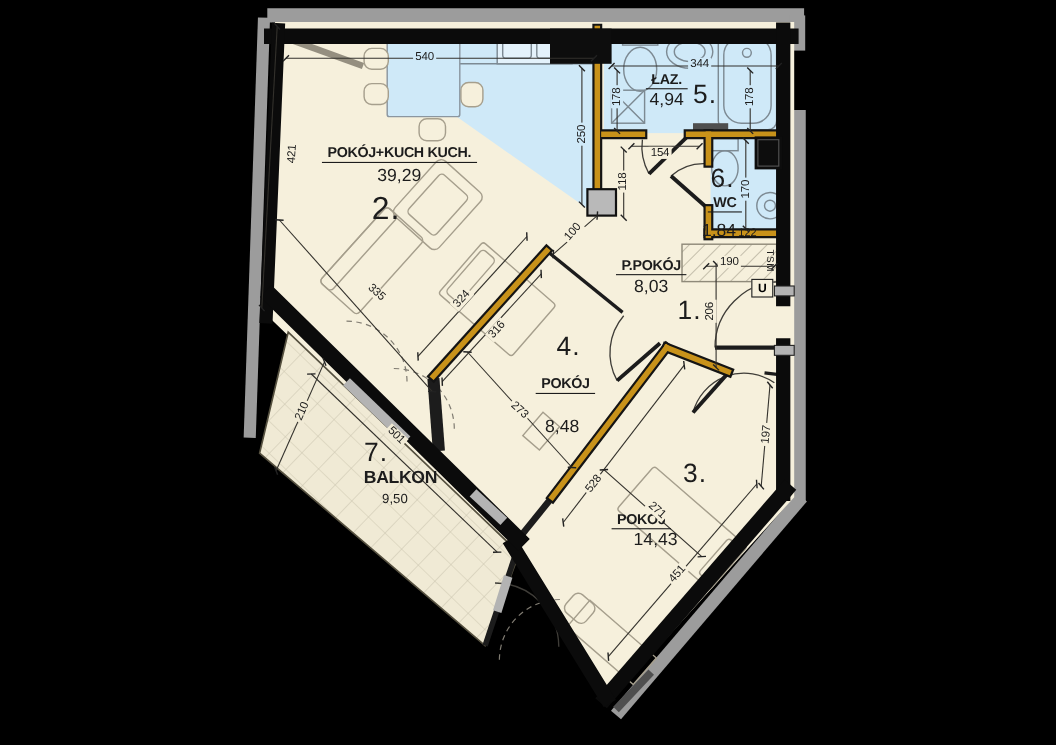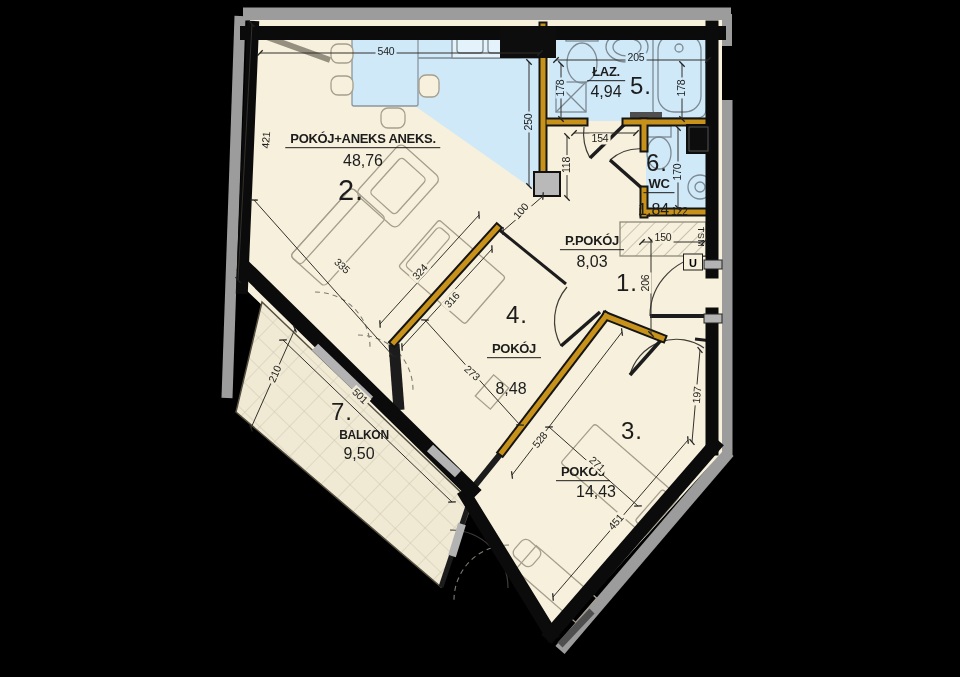--- a/index.html
+++ b/index.html
@@ -229,22 +229,22 @@
     <line x1="425" y1="320" x2="520" y2="425" marker-start="url(#tk)" marker-end="url(#tk)"></line>
     <line x1="622" y1="332" x2="512" y2="475" marker-start="url(#tk)" marker-end="url(#tk)"></line>
     <line x1="549" y1="427" x2="638" y2="506" marker-start="url(#tk)" marker-end="url(#tk)"></line>
     <line x1="688" y1="440" x2="553" y2="597" marker-start="url(#tk)" marker-end="url(#tk)"></line>
     <line x1="700" y1="350" x2="692" y2="442" marker-start="url(#tk)" marker-end="url(#tk)"></line>
     <line x1="295" y1="329" x2="251" y2="428" marker-start="url(#tk)" marker-end="url(#tk)"></line>
     <line x1="283" y1="340" x2="452" y2="502" marker-start="url(#tk)" marker-end="url(#tk)"></line>
   </g>
 </svg>
 
-<div class="lbl room-name" style="left:363px;top:140px">POKÓJ+ANEKS ANEKS.</div>
-<div class="lbl room-area" style="left:363px;top:161px">48,76</div>
+<div class="lbl room-name" style="left:363px;top:140px">POKÓJ+KUCH KUCH.</div>
+<div class="lbl room-area" style="left:363px;top:161px">39,29</div>
 <div class="lbl room-num big" style="left:351px;top:190px">2.</div>
 
 <div class="lbl room-name" style="left:606px;top:73px">ŁAZ.</div>
 <div class="lbl room-area" style="left:606px;top:92px">4,94</div>
 <div class="lbl room-num" style="left:641px;top:86px">5.</div>
 
 <div class="lbl room-num" style="left:657px;top:163px">6.</div>
 <div class="lbl room-name" style="left:659px;top:185px">WC</div>
 <div class="lbl arearow" style="left:663px;top:203px">
   <span class="room-area">1,84</span>
@@ -257,33 +257,33 @@
 
 <div class="lbl room-num" style="left:517px;top:315px">4.</div>
 <div class="lbl room-name" style="left:514px;top:350px">POKÓJ</div>
 <div class="lbl room-area" style="left:511px;top:389px">8,48</div>
 
 <div class="lbl room-num" style="left:632px;top:431px">3.</div>
 <div class="lbl room-name" style="left:583px;top:473px">POKÓJ</div>
 <div class="lbl room-area" style="left:596px;top:492px">14,43</div>
 
 <div class="lbl room-num" style="left:342px;top:412px">7.</div>
-<div class="lbl room-name nounder" style="left:364px;top:436px;font-size:12px">BALKON</div>
-<div class="lbl room-area" style="left:359px;top:454px;font-size:16px">9,50</div>
+<div class="lbl room-name nounder" style="left:364px;top:436px;font-size:16px">BALKON</div>
+<div class="lbl room-area" style="left:359px;top:454px;font-size:12px">9,50</div>
 
 <div class="lbl dim blue" style="left:386px;top:52px">540</div>
 <div class="lbl dim" style="left:266px;top:140px;--r:-86deg">421</div>
-<div class="lbl dim blue" style="left:636px;top:58px">205</div>
+<div class="lbl dim blue" style="left:636px;top:58px">344</div>
 <div class="lbl dim blue" style="left:561px;top:88px;--r:-90deg">178</div>
 <div class="lbl dim blue" style="left:682px;top:88px;--r:-90deg">178</div>
 <div class="lbl dim blue" style="left:529px;top:122px;--r:-90deg">250</div>
 <div class="lbl dim" style="left:600px;top:139px">154</div>
 <div class="lbl dim" style="left:567px;top:165px;--r:-90deg">118</div>
 <div class="lbl dim blue" style="left:678px;top:172px;--r:-90deg">170</div>
-<div class="lbl dim" style="left:663px;top:238px">150</div>
+<div class="lbl dim" style="left:663px;top:238px">190</div>
 <div class="lbl dim" style="left:646px;top:283px;--r:-90deg">206</div>
 <div class="lbl dim" style="left:521px;top:211px;--r:-49deg">100</div>
 <div class="lbl dim" style="left:342px;top:266px;--r:42deg">335</div>
 <div class="lbl dim" style="left:420px;top:272px;--r:-48deg">324</div>
 <div class="lbl dim" style="left:452px;top:300px;--r:-48deg">316</div>
 <div class="lbl dim" style="left:472px;top:373px;--r:42deg">273</div>
 <div class="lbl dim" style="left:540px;top:440px;--r:-52deg">528</div>
 <div class="lbl dim" style="left:597px;top:464px;--r:42deg">271</div>
 <div class="lbl dim" style="left:616px;top:522px;--r:-49deg">451</div>
 <div class="lbl dim" style="left:697px;top:395px;--r:-85deg">197</div>

